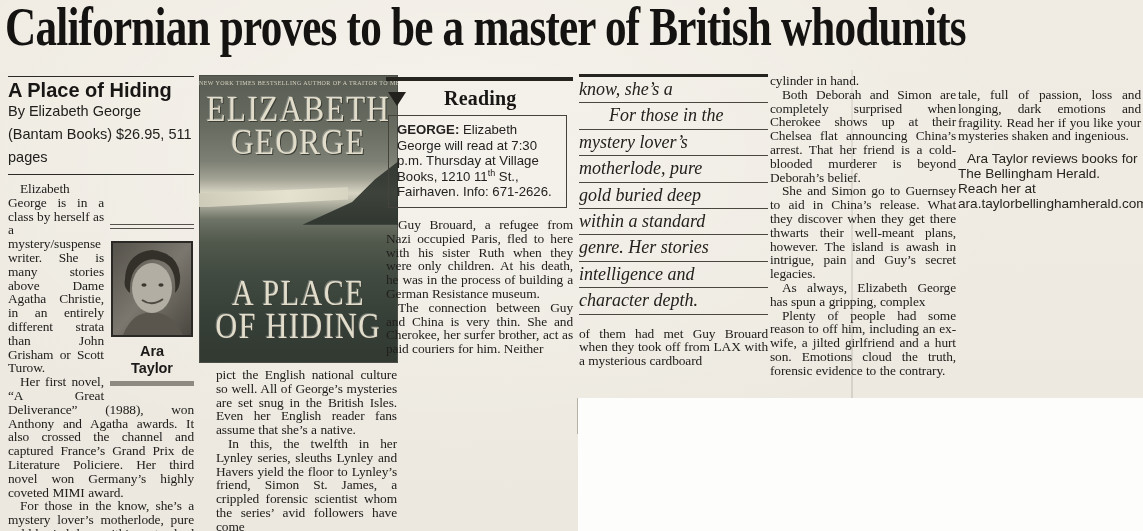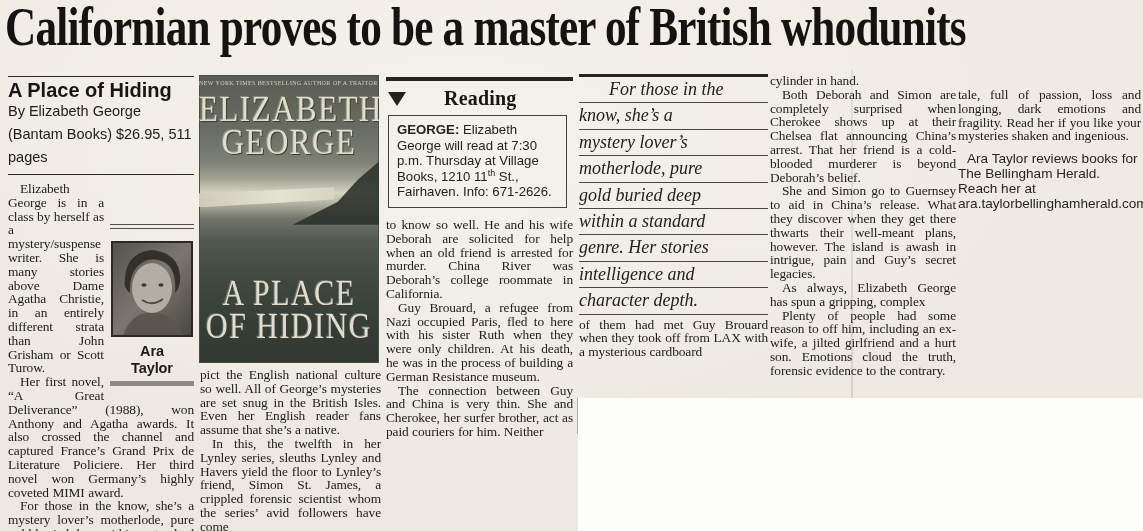--- a/index.html
+++ b/index.html
@@ -57,20 +57,21 @@
   .cap-rule{height:5px;background:#8e8a81;margin-top:5px;}
   
   .cover{
     left:199px;top:75px;width:180px;height:288px;position:absolute;
     background:linear-gradient(180deg,
       #585c52 0%, #676b60 18%, #7d8074 30%, #a2a294 36%,
       #d7d4c3 41%, #b9b8a8 44%, #6e7467 50%, #51584c 58%,
       #414a40 70%, #363f37 85%, #313931 100%);
     overflow:hidden;
     box-shadow:0 0 0 1px #4b4e46 inset;
+    padding-left:19px;
   }
   .cover-headland{
     position:absolute;right:0;top:30%;width:48%;height:22%;
     background:#2c332c;
     clip-path:polygon(100% 0,100% 100%,0 100%,52% 64%,76% 28%);
     opacity:.9;
   }
   .cover-beach{
     position:absolute;left:0;top:39%;width:75%;height:7%;
     background:linear-gradient(90deg,#cfccba,#e6e3d1 60%,#d8d5c3);
@@ -86,21 +87,21 @@
     position:absolute;left:0;width:100%;text-align:center;
     font-family:"Liberation Serif", serif;color:#e2ddcb;
     letter-spacing:1.5px;
     text-shadow:1px 1px 0 #3b3e36, -1px -1px 0 rgba(255,255,255,0.25);
     transform:scaleY(1.18);transform-origin:center top;
   }
   .auth1{top:13px;font-size:31px;}
   .auth2{top:46px;font-size:31px;}
   .ttl1{top:198px;font-size:30px;}
   .ttl2{top:231px;font-size:30px;}
-  .c2text{left:200px;top:368px;width:181px;height:163px;overflow:hidden;}
+  .c2text{left:216px;top:368px;width:181px;height:163px;overflow:hidden;}
   
   .c3{left:386px;top:77px;width:187px;height:454px;}
   .thick-rule{height:4px;background:#26241f;}
   .reading-row{display:flex;align-items:center;gap:10px;margin:6px 0 5px 2px;}
   .tri{
     width:0;height:0;border-left:9px solid transparent;border-right:9px solid transparent;
     border-top:14px solid #23211d;
   }
   .reading-h{
     font-family:Liberation Serif, serif;font-weight:bold;
@@ -117,21 +118,21 @@
   
   .c4{left:579px;top:74px;width:189px;}
   .pq{border-top:3px solid #26241f;}
   .pq-line{
     font-family:"Liberation Serif", serif;font-style:italic;
     font-size:18px;line-height:25.4px;
     border-bottom:1px solid #4a473f;
     color:#23211e;white-space:nowrap;overflow:hidden;
   }
   .pq-line.first{text-indent:30px;}
-  .c4 .body{margin-top:3px;font-family:Liberation Serif, serif;}
+  .c4 .body{margin-top:12px;font-family:Liberation Serif, serif;}
   
   .c5{left:770px;top:74px;width:186px;height:330px;}
   .c6{left:958px;top:88px;width:183px;}
   .bio{
     font-family:"Liberation Sans", sans-serif;
     font-size:13.6px;line-height:14.8px;margin-top:9px;
     color:#26251F;text-indent:9px;
   }
   
   .cutout{position:absolute;left:578px;top:398px;width:565px;height:133px;background:#fdfdfc;}
@@ -202,30 +203,29 @@
   <div class="col c3">
     <div class="thick-rule"></div>
     <div class="reading-row">
       <div class="tri"></div>
       <div class="reading-h">Reading</div>
     </div>
     <div class="details-box">
       <b>GEORGE:</b><span> Elizabeth George will read at 7:30 p.m. Thursday at Village Books, 1210 11</span><sup>th</sup><span> St., Fairhaven. Info: 671-2626.</span>
     </div>
     <div class="body">
-      <p>to know so well. He and his wife Deborah are solicited for help when an old friend is arrested for murder. China River was Deborah’s college roommate in California.</p>
       <p class="ind">Guy Brouard, a refugee from Nazi occupied Paris, fled to here with his sister Ruth when they were only children. At his death, he was in the process of building a German Resistance museum.</p>
       <p class="ind">The connection between Guy and China is very thin. She and Cherokee, her surfer brother, act as paid couriers for him. Neither</p>
     </div>
   </div>
 
   <div class="col c4">
     <div class="pq">
+      <div class="pq-line">know, she’s a</div>
       <div class="pq-line first">For those in the</div>
-      <div class="pq-line">know, she’s a</div>
       <div class="pq-line">mystery lover’s</div>
       <div class="pq-line">motherlode, pure</div>
       <div class="pq-line">gold buried deep</div>
       <div class="pq-line">within a standard</div>
       <div class="pq-line">genre. Her stories</div>
       <div class="pq-line">intelligence and</div>
       <div class="pq-line">character depth.</div>
     </div>
     <div class="body">
       <p>of them had met Guy Brouard when they took off from LAX with a mysterious cardboard</p>

